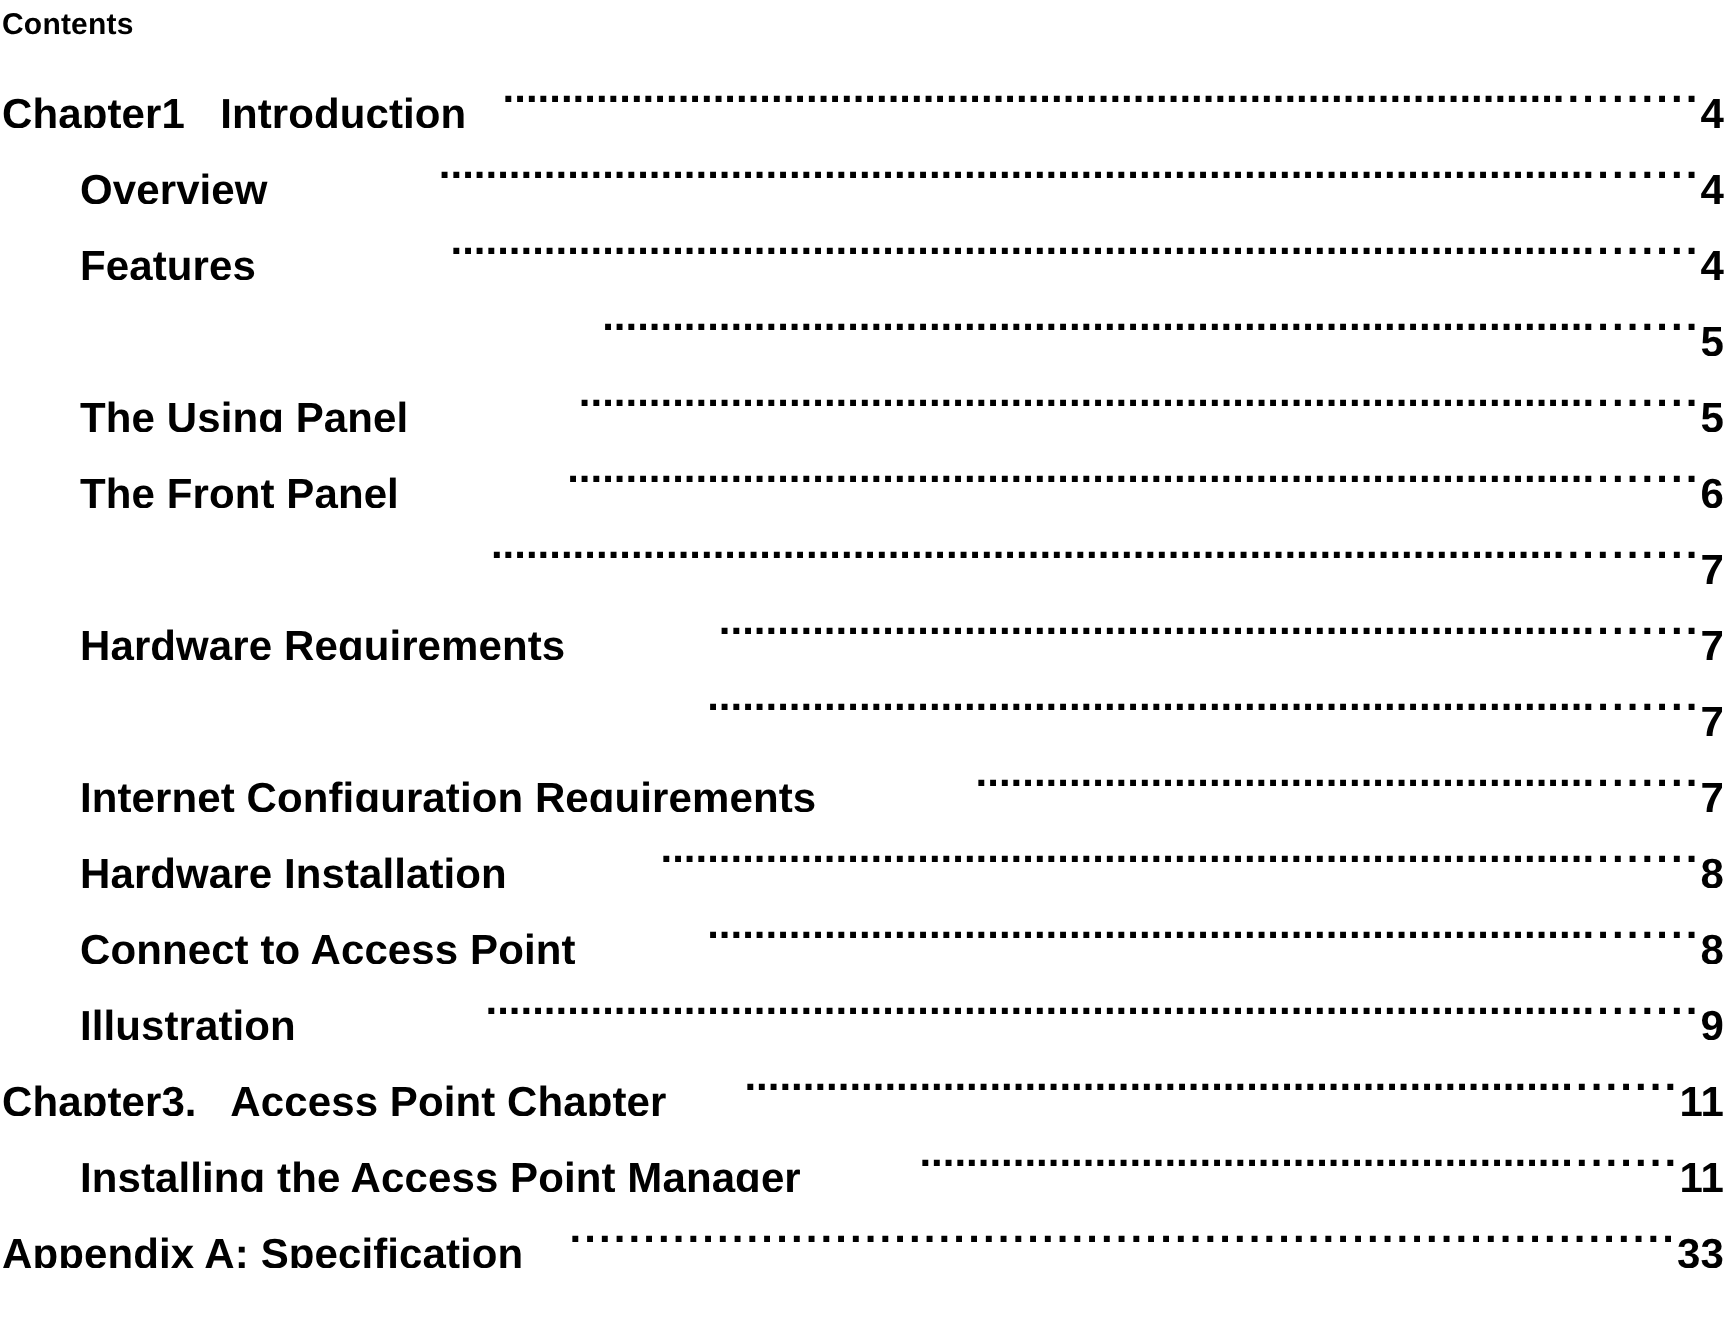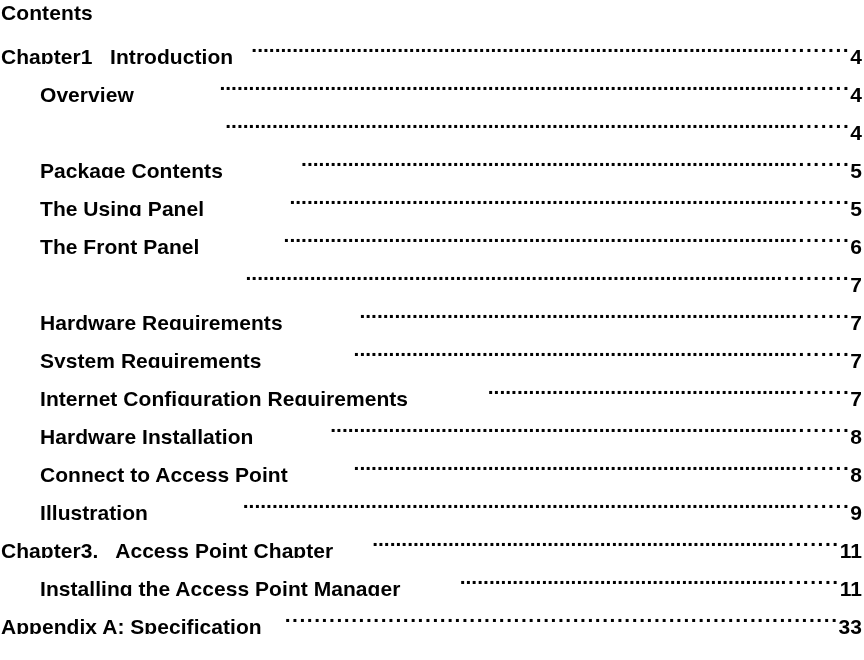--- a/index.html
+++ b/index.html
@@ -20,21 +20,21 @@
   #toc-page {
     position: relative;
     width: 864px;
     height: 660px;
     box-sizing: border-box;
     padding: 0;
   }
 
   
   .toc-heading {
-    font-size: 21px;
+    font-size: 15px;
     font-weight: bold;
     line-height: 26px;
     letter-spacing: 0.1px;
     padding-left: 1px;
     height: 26px;
     white-space: nowrap;
   }
 
   
   .toc-entry {
@@ -114,28 +114,28 @@
       </div>
       <div class="toc-entry level-2">
         <span class="entry-title">Overview</span>
         <span class="entry-gap" style="white-space: pre;">    </span>
         <span class="entry-leader">
           <span class="leader-inner"><span class="leader-tight">..................................................................................................</span><span class="leader-wide">........</span></span>
         </span>
         <span class="entry-page">4</span>
       </div>
       <div class="toc-entry level-2">
+        <span class="entry-title">Features</span>
         <span class="entry-gap" style="white-space: pre;">      </span>
         <span class="entry-leader">
           <span class="leader-inner"><span class="leader-tight">.................................................................................................</span><span class="leader-wide">........</span></span>
         </span>
         <span class="entry-page">4</span>
       </div>
       <div class="toc-entry level-2">
-        <span class="entry-title">Package Contents</span>
         <span class="entry-gap" style="white-space: pre;">   </span>
         <span class="entry-leader">
           <span class="leader-inner"><span class="leader-tight">....................................................................................</span><span class="leader-wide">........</span></span>
         </span>
         <span class="entry-page">5</span>
       </div>
       <div class="toc-entry level-2">
         <span class="entry-title">The Using Panel</span>
         <span class="entry-gap" style="white-space: pre;">      </span>
         <span class="entry-leader">
@@ -160,21 +160,20 @@
       </div>
       <div class="toc-entry level-2">
         <span class="entry-title">Hardware Requirements</span>
         <span class="entry-gap" style="white-space: pre;">   </span>
         <span class="entry-leader">
           <span class="leader-inner"><span class="leader-tight">..........................................................................</span><span class="leader-wide">........</span></span>
         </span>
         <span class="entry-page">7</span>
       </div>
       <div class="toc-entry level-2">
-        <span class="entry-title">System Requirements</span>
         <span class="entry-gap" style="white-space: pre;">     </span>
         <span class="entry-leader">
           <span class="leader-inner"><span class="leader-tight">...........................................................................</span><span class="leader-wide">........</span></span>
         </span>
         <span class="entry-page">7</span>
       </div>
       <div class="toc-entry level-2">
         <span class="entry-title">Internet Configuration Requirements</span>
         <span class="entry-gap" style="white-space: pre;">   </span>
         <span class="entry-leader">

